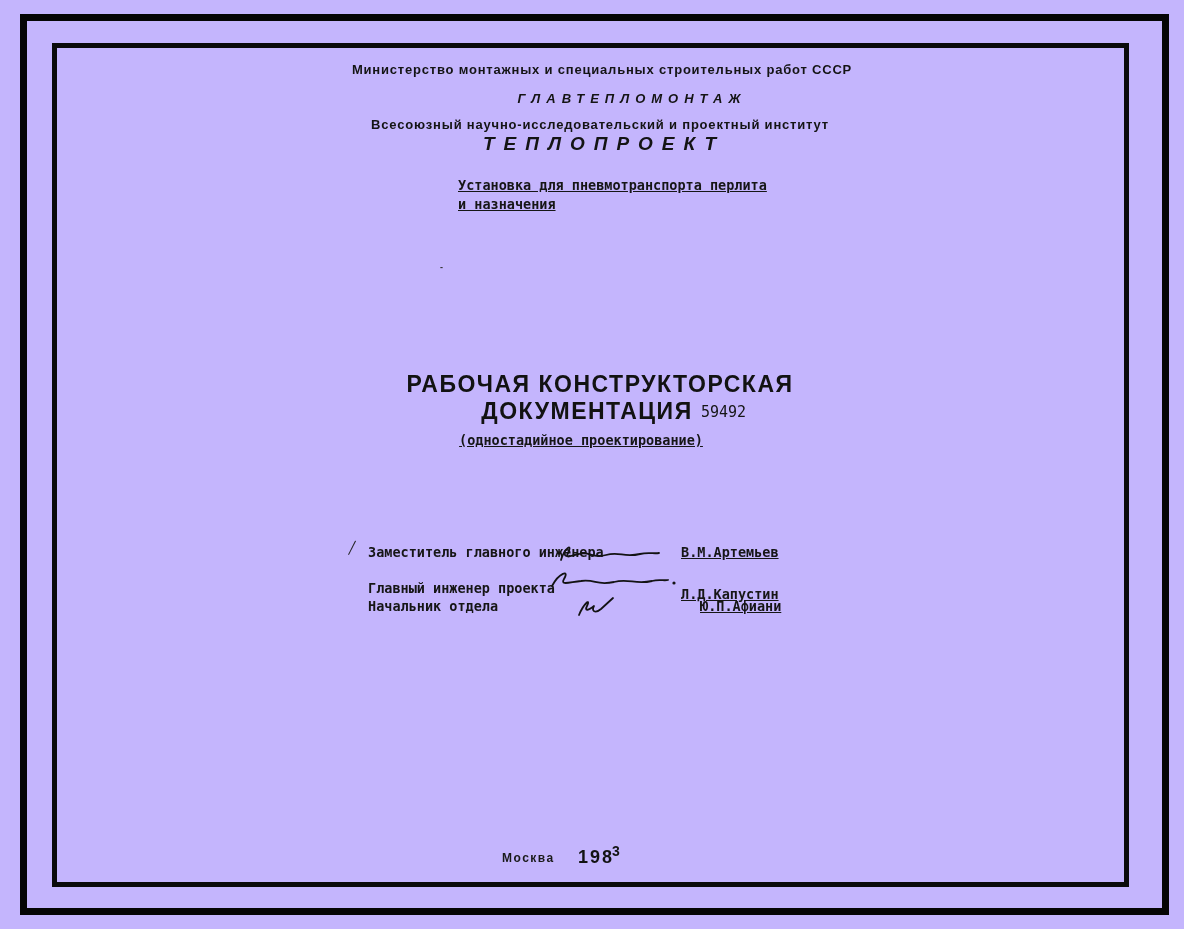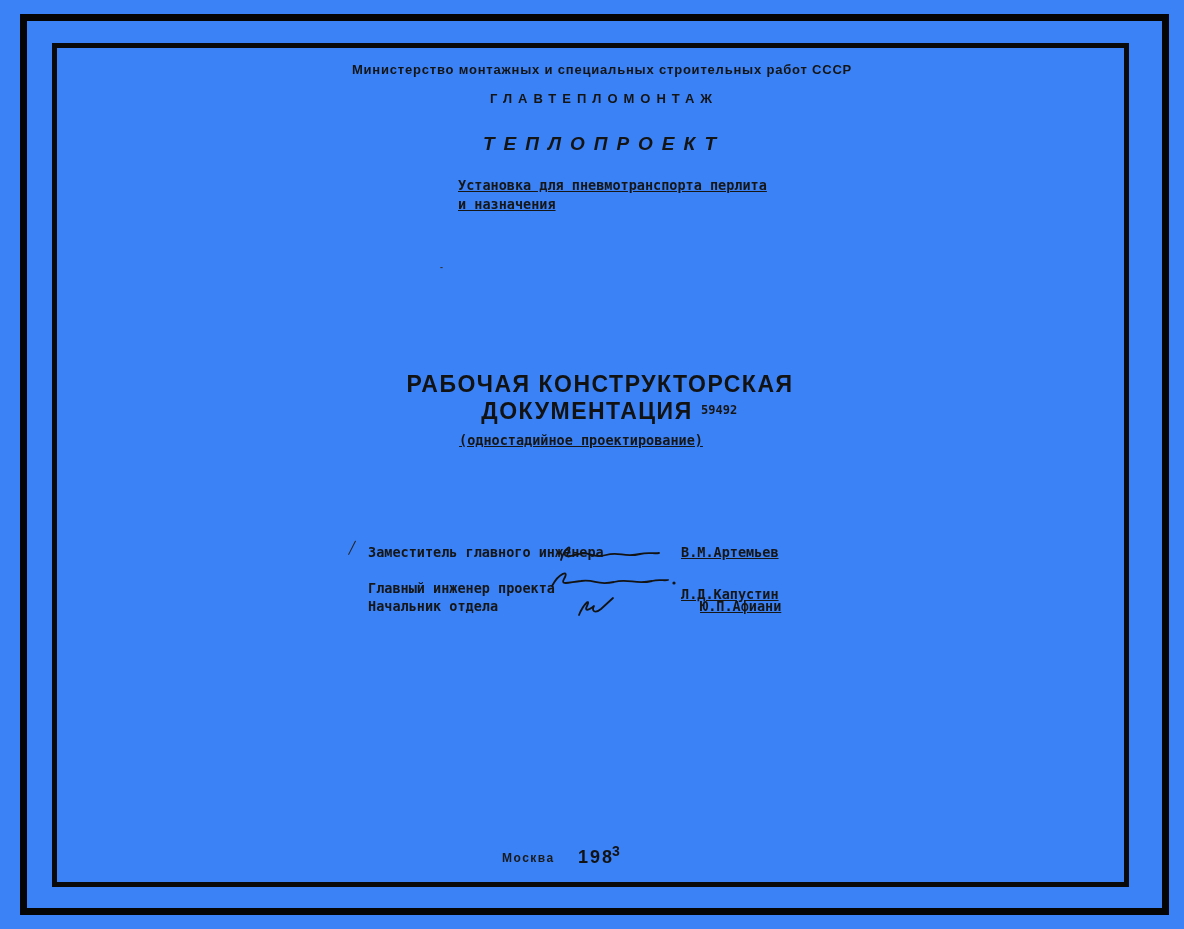--- a/index.html
+++ b/index.html
@@ -9,21 +9,21 @@
     width: 1184px;
     height: 929px;
     overflow: hidden;
     font-family: "Liberation Sans", sans-serif;
     color: #111111;
   }
   .stage {
     position: relative;
     width: 1184px;
     height: 929px;
-    background: #3b82f6;
+    background: #c4b5fd;
   }
   .frame-outer {
     position: absolute;
     left: 20px; top: 14px;
     width: 1135px; height: 887px;
     border: 7px solid #050505;
   }
   .frame-inner {
     position: absolute;
     left: 52px; top: 43px;
@@ -65,22 +65,22 @@
   .subject-block { line-height: 18.5px; }
   .big-title {
     font-family: "Liberation Sans", sans-serif;
     font-size: 23px;
     font-weight: 700;
     letter-spacing: 1.5px;
     color: #121212;
   }
   .doc-number {
     font-family: "DejaVu Sans Mono", "Liberation Mono", monospace;
-    font-size: 12px;
-    font-weight: 700;
+    font-size: 15px;
+    font-weight: 400;
     color: #161616;
   }
   .sig-row-label { width: 270px; display: inline-block; }
   .footer-city {
     font-family: "Liberation Sans", sans-serif;
     font-size: 12px;
     font-weight: 600;
     letter-spacing: 1.5px;
     color: #1a1a1a;
     text-align: center;
@@ -124,22 +124,23 @@
 </head>
 <body>
 
 <div class="stage">
 
   <div class="frame-outer"></div>
   <div class="frame-inner"></div>
 
   <div class="abs centered sans-small" style="left:602px; top:62px;">Министерство монтажных и специальных строительных работ СССР</div>
 
-  <div class="abs centered glav" style="left:604px; top:91px;">ГЛАВТЕПЛОМОНТАЖ</div>
+  <div class="abs centered glav" style="left:632px; top:91px;font-style:italic;">ГЛАВТЕПЛОМОНТАЖ</div>
 
+  <div class="abs centered sans-small" style="left:600px; top:117px;">Всесоюзный научно-исследовательский и проектный институт</div>
 
   <div class="abs centered inst-name" style="left:604px; top:133px;">ТЕПЛОПРОЕКТ</div>
 
   <div class="abs typewriter subject-block" style="left:458px; top:176px; white-space:normal; width:400px;">
     <div>Установка для пневмотранспорта перлита</div>
     <div>и назначения</div>
   </div>
 
   <div class="abs stray-mark" style="left:440px; top:262px;">-</div>
 

